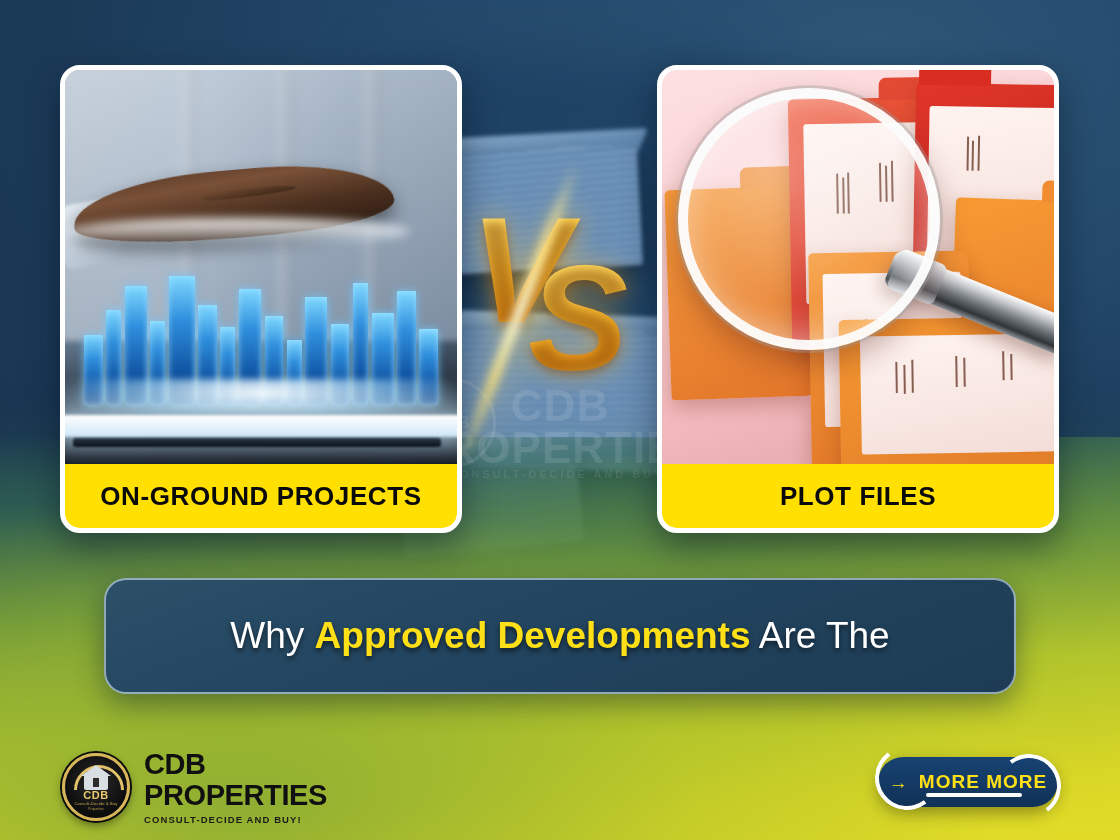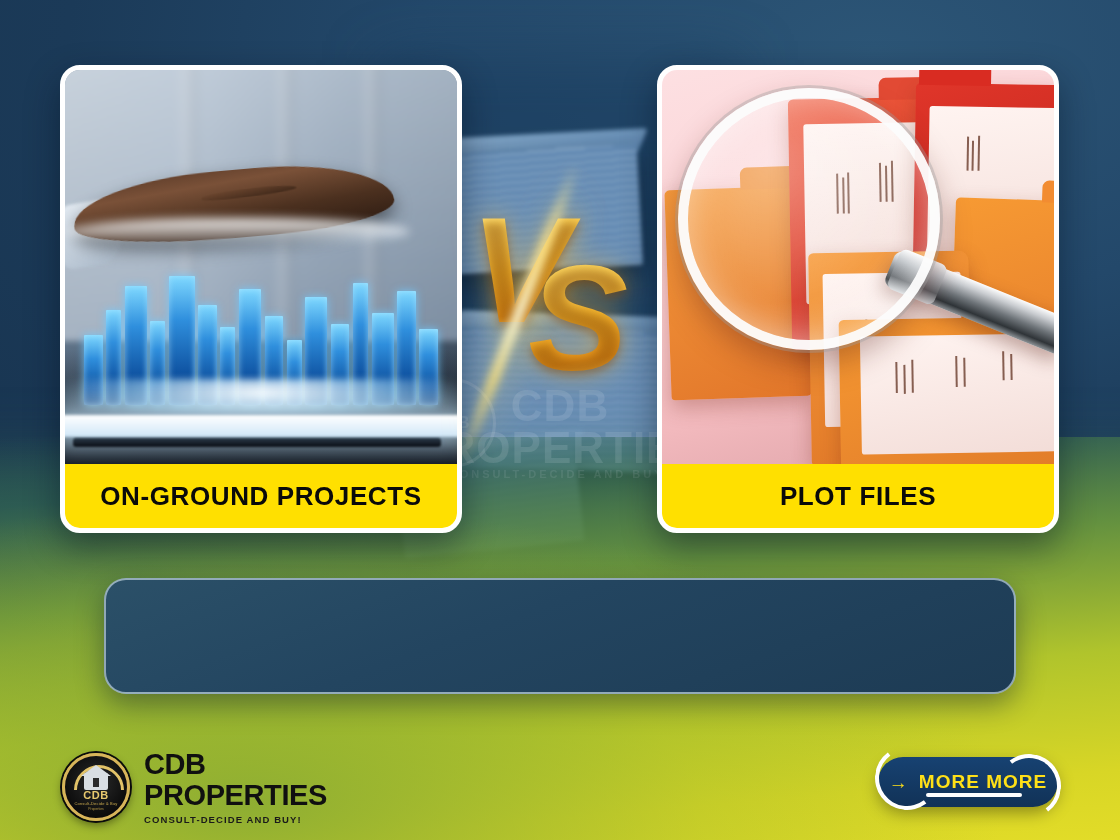--- a/index.html
+++ b/index.html
@@ -433,20 +433,23 @@
   </div>
 
   <div class="vs-wrap">
     <div class="vs-flare2"></div>
     <div class="vs-text">V</div>
     <div class="vs-text vs-s">S</div>
     <div class="vs-flare"></div>
   </div>
 
   <div class="headline">
+    <div class="hl-line">
+      <span>Why </span><span class="hl-hi">Approved Developments</span><span> Are The</span>
+    </div>
   </div>
 
   <div class="logo">
     <div class="logo-badge">
       <div class="logo-arc"></div>
       <div class="logo-roof"></div>
       <div class="logo-house"></div>
       <div class="logo-door"></div>
       <div class="logo-cdb">CDB</div>
       <div class="logo-sub">Consult-Decide &amp; Buy</div>

